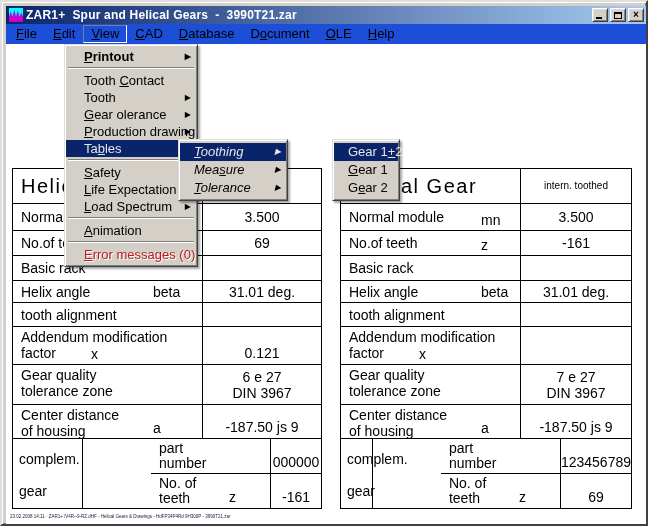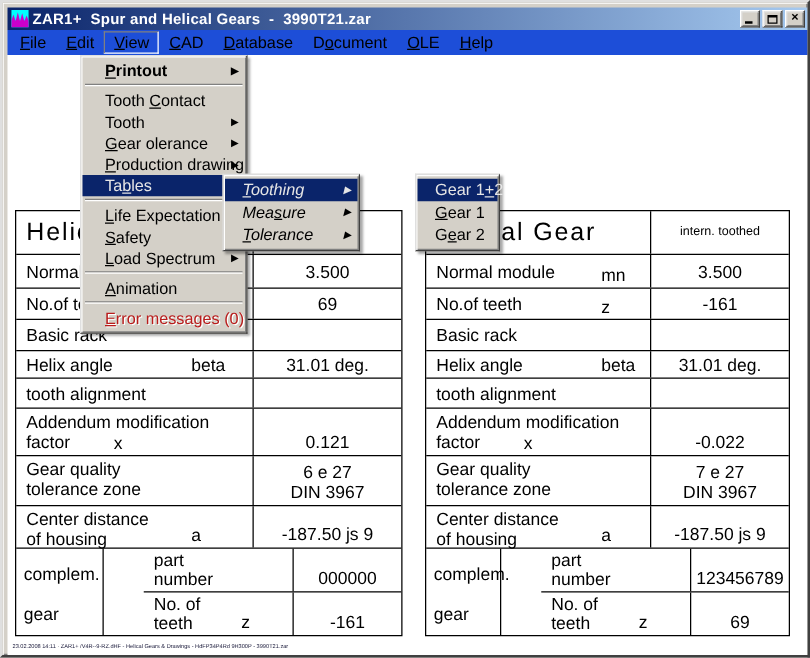--- a/index.html
+++ b/index.html
@@ -40,21 +40,21 @@
   .trow + .trow, .bblock { border-top:1px solid #000; }
   .lcell { position:relative; border-right:1px solid #000; padding:2px 4px 2px 8px; line-height:16px; }
   .lt .lcell { width:190px; } .rt .lcell { width:180px; }
   .vc { display:flex; align-items:center; }
   .vcell { flex:1; display:flex; flex-direction:column; justify-content:center; text-align:center; line-height:16px; }
   .vcell.vbottom { justify-content:flex-end; padding-bottom:3px; }
   .sym { position:absolute; left:140px; bottom:2px; }
   .sym.symx { left:78px; }
   .hrow .tcell { font-size:20px; letter-spacing:1.5px; padding-left:8px; }
   .subtitle-cell { font-size:10px; }
-  .bblock { display:flex; }
+  .bblock { display:flex;gap:36px; }
   .mergecell { position:relative; border-right:1px solid #000; }
   .lt .mergecell { width:70px; } .rt .mergecell { width:60px; }
   .merge-top { position:absolute; left:6px; top:12px; }
   .merge-bot { position:absolute; left:6px; bottom:9px; }
   .bright { flex:1; display:flex; flex-direction:column; }
   .brow { flex:1; display:flex;margin-left:32px; }
   .brow + .brow { border-top:1px solid #000; }
   .slcell { position:relative; width:120px; border-right:1px solid #000; padding:2px 0 2px 8px; line-height:15px; }
   .slcell .sym { left:78px; bottom:3px; }
 
@@ -218,21 +218,20 @@
       <div class="vcell">31.01 deg.</div>
     </div>
     <div class="trow" style="height:24px;">
       <div class="lcell vc">
           <span>tooth alignment</span>
         </div>
       <div class="vcell"></div>
     </div>
     <div class="trow" style="height:38px;">
       <div class="lcell"><span>Addendum modification</span><br><span>factor</span><span class="sym symx">x</span></div>
-      <div class="vcell vbottom">-0.022</div>
     </div>
     <div class="trow" style="height:40px;">
       <div class="lcell"><span>Gear quality</span><br><span>tolerance zone</span></div>
       <div class="vcell">
           <span>7 e 27</span>
           <span>DIN 3967</span>
         </div>
     </div>
     <div class="trow" style="height:34px;">
       <div class="lcell"><span>Center distance</span><br><span>of housing</span><span class="sym">a</span></div>
@@ -260,22 +259,22 @@
 
   <div class="menu-panel view-menu">
     <div class="mi bold"><span></span><span class="mn">P</span><span>rintout</span><span class="arrow">▶</span></div>
     <div class="sep"></div>
     <div class="mi"><span>Tooth </span><span class="mn">C</span><span>ontact</span></div>
     <div class="mi"><span>Tooth</span><span class="arrow">▶</span></div>
     <div class="mi"><span></span><span class="mn">G</span><span>ear olerance</span><span class="arrow">▶</span></div>
     <div class="mi"><span></span><span class="mn">P</span><span>roduction drawing</span><span class="arrow">▶</span></div>
     <div class="mi hl"><span>Ta</span><span class="mn">b</span><span>les</span><span class="arrow">▶</span></div>
     <div class="sep"></div>
+    <div class="mi"><span></span><span class="mn">S</span><span>afety</span></div>
     <div class="mi"><span></span><span class="mn">L</span><span>ife Expectation</span></div>
-    <div class="mi"><span></span><span class="mn">S</span><span>afety</span></div>
     <div class="mi"><span></span><span class="mn">L</span><span>oad Spectrum</span><span class="arrow">▶</span></div>
     <div class="sep"></div>
     <div class="mi"><span></span><span class="mn">A</span><span>nimation</span></div>
     <div class="sep"></div>
     <div class="mi disabled"><span></span><span class="mn">E</span><span>rror messages (0)</span></div>
   </div>
 
   <div class="menu-panel sub1">
     <div class="mi smi hl"><span></span><span class="mn">T</span><span>oothing</span><span class="arrow">▶</span></div>
     <div class="mi smi"><span>Mea</span><span class="mn">s</span><span>ure</span><span class="arrow">▶</span></div>

